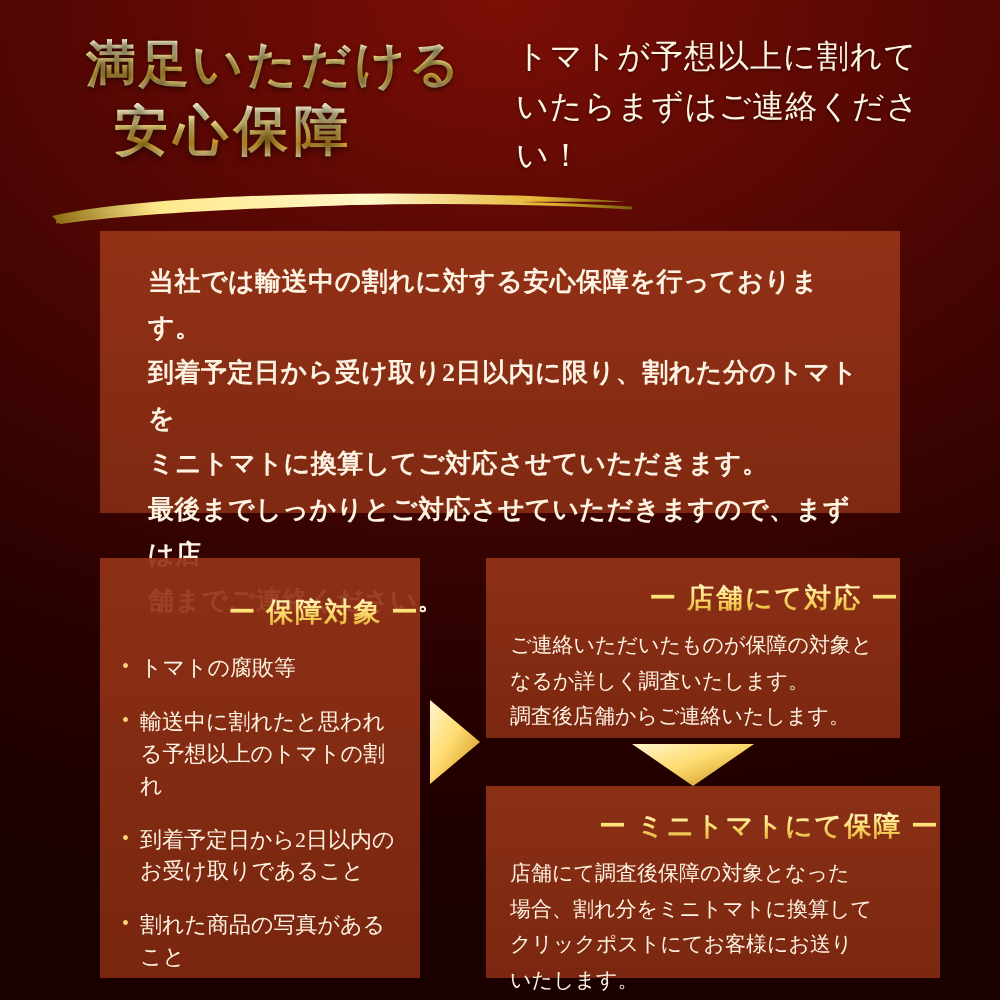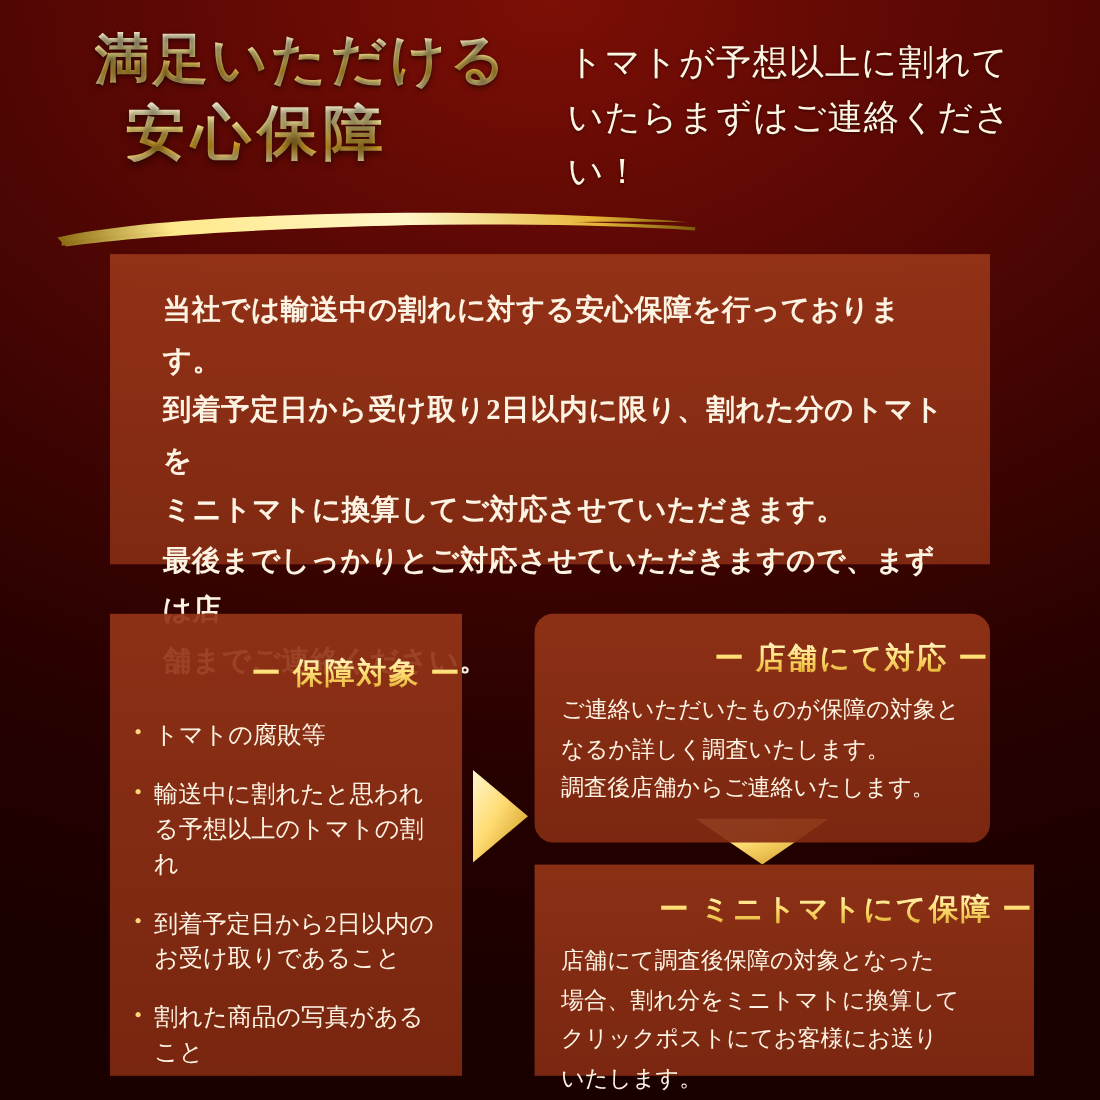--- a/index.html
+++ b/index.html
@@ -20,21 +20,21 @@
   
   .header {
     position: absolute;
     left: 0; top: 0;
     width: 1000px;
     height: 232px;
   }
   .title-block {
     position: absolute;
     left: 86px;
-    top: 28px;
+    top: 38px;
     width: 420px;
   }
   .title-line1 {
     font-size: 50px;
     letter-spacing: 3px;
     font-weight: bold;
     color: #f6e8a8;
     background: linear-gradient(180deg, #fffbe0 0%, #ffe98a 40%, #e8b93c 70%, #fff2b5 100%);
     -webkit-background-clip: text;
     background-clip: text;
@@ -133,23 +133,22 @@
     left: 0;
     top: 0;
     color: #ffd77a;
     font-size: 20px;
   }
   .right-panel-top {
     position: absolute;
     left: 486px;
     top: 558px;
     width: 414px;
-    height: 208px;
+    height: 180px;
     background: linear-gradient(180deg, rgba(148,52,23,0.92) 0%, rgba(131,42,18,0.92) 100%);
-    border-radius: 17px;
   }
   .right-panel-bot {
     position: absolute;
     left: 486px;
     top: 786px;
     width: 454px;
     height: 192px;
     background: linear-gradient(180deg, rgba(148,52,23,0.92) 0%, rgba(131,42,18,0.92) 100%);
   }
   .right-panel-top .panel-heading { margin-top: 22px; }

